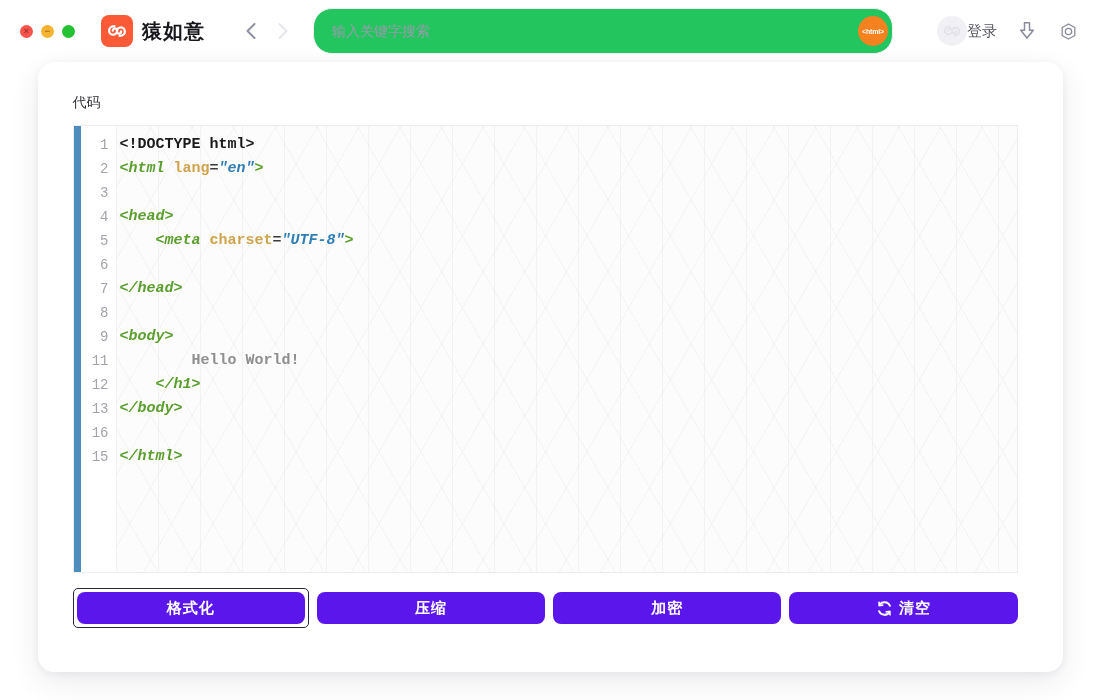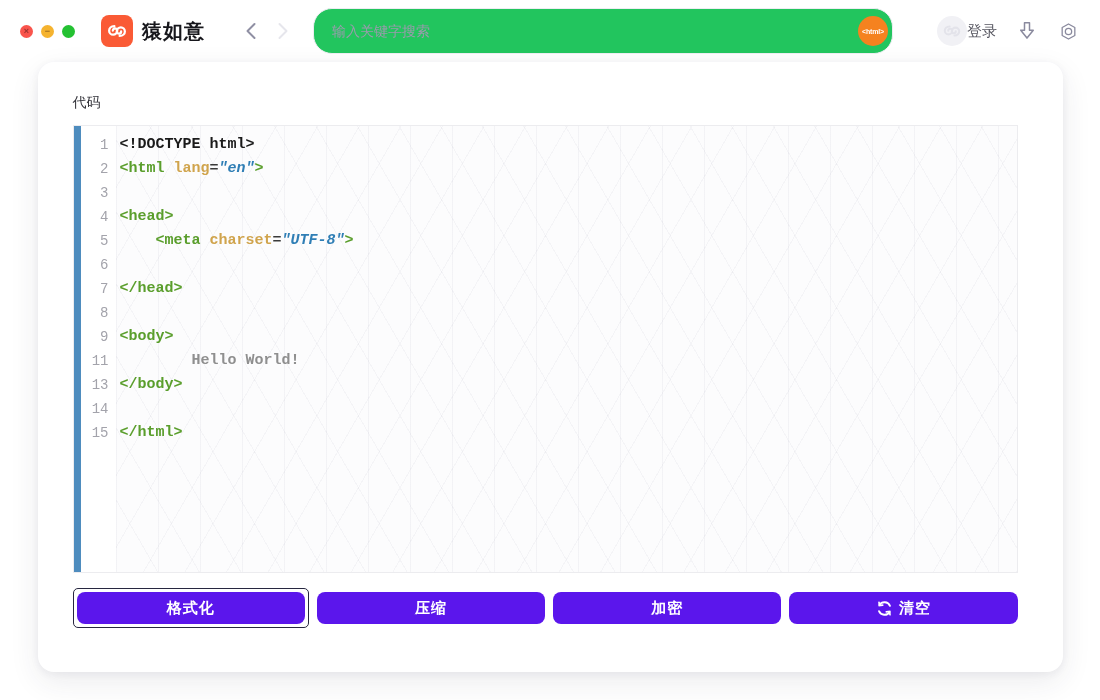--- a/index.html
+++ b/index.html
@@ -103,21 +103,21 @@
     font-family: "Liberation Mono", monospace;
     font-size: 14px; color: #a3a3ab;
   }
   .code-row .code {
     padding-left: 4px;
     white-space: pre;
     font-family: "Liberation Mono", monospace;
     font-size: 15px; font-weight: 700;
   }
   .tk-doc  { color: #1a1a1a; }
-  .tk-tag  { color: #5a9e2c; }
+  .tk-tag  { color: #5a9e2c; font-style: italic; }
   .tk-attr { color: #d0a44d; }
   .tk-op   { color: #3a3a3a; }
   .tk-str  { color: #2f7eb5; font-style: italic; }
   .tk-txt  { color: #8f8f8f; }
 
   
   .btn-row { display: flex; align-items: center; gap: 8px; margin-top: 15px; }
   .btn-row > * { flex: 1; }
   .action-btn {
     height: 32px; width: 100%;
@@ -240,25 +240,29 @@
         </div>
         <div class="code-row">
           <span class="ln">9</span>
           <span class="code"><span class="tk-tag">&lt;body&gt;</span></span>
         </div>
         <div class="code-row">
           <span class="ln">11</span>
           <span class="code"><span class="tk-txt">        </span><span class="tk-txt">Hello World!</span></span>
         </div>
         <div class="code-row">
+          <span class="ln">12</span>
+          <span class="code"><span class="tk-txt">    </span><span class="tk-tag">&lt;/h1&gt;</span></span>
+        </div>
+        <div class="code-row">
           <span class="ln">13</span>
           <span class="code"><span class="tk-tag">&lt;/body&gt;</span></span>
         </div>
         <div class="code-row">
-          <span class="ln">14</span>
+          <span class="ln">16</span>
           <span class="code"></span>
         </div>
         <div class="code-row">
           <span class="ln">15</span>
           <span class="code"><span class="tk-tag">&lt;/html&gt;</span></span>
         </div>
       </div>
   </div>
 
   <div class="btn-row">

